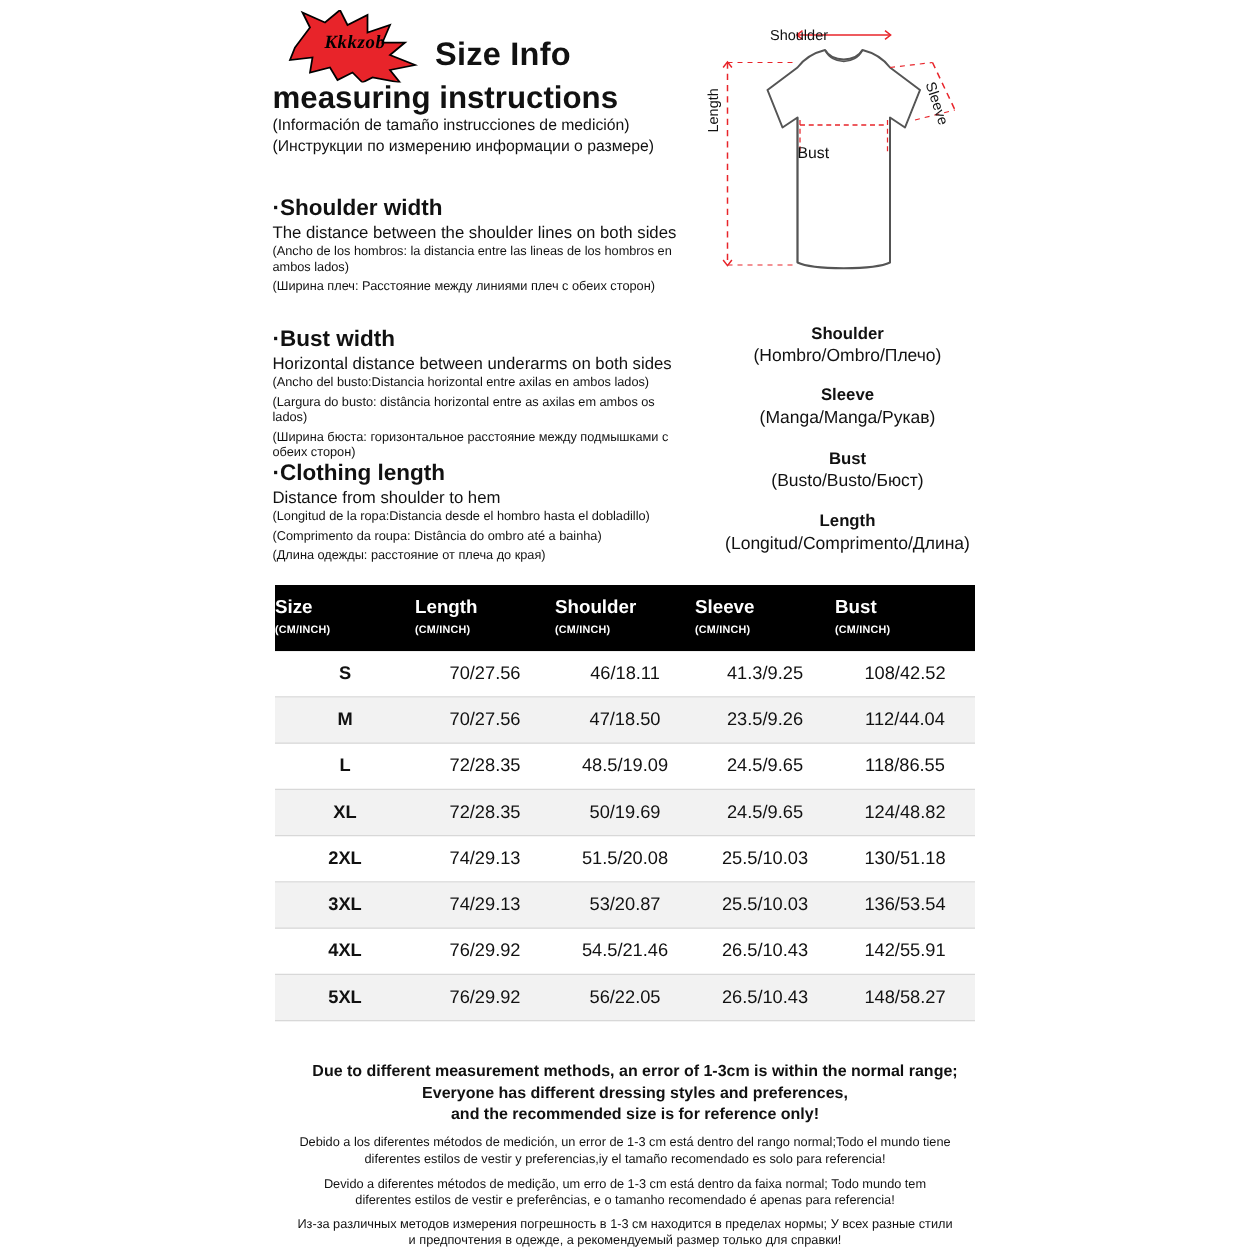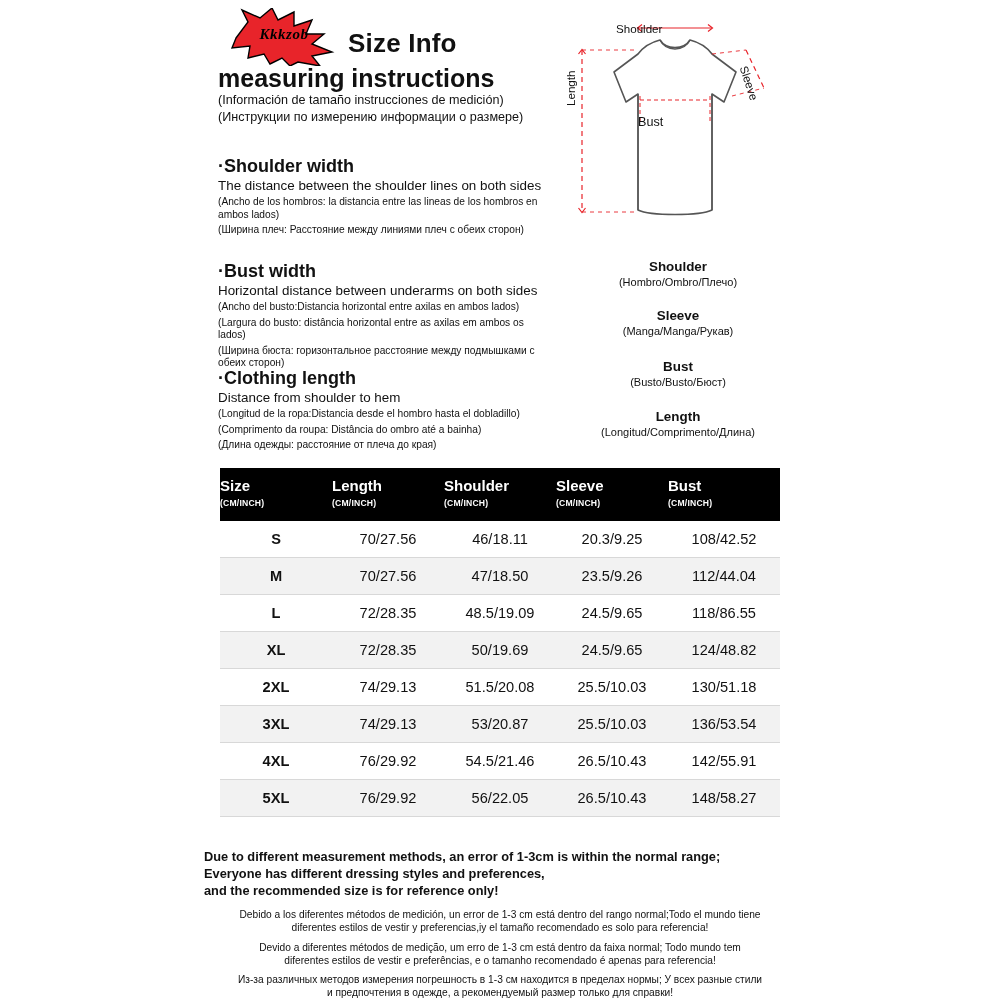--- a/index.html
+++ b/index.html
@@ -110,21 +110,21 @@
     left: 560px;
     width: 236px;
     text-align: center;
   }
   .legend .lg-name {
     font-size: 13.4px;
     font-weight: bold;
     margin-bottom: 2px;
   }
   .legend .lg-sub {
-    font-size: 11px;
+    font-size: 14px;
   }
 
   
   .table-wrap {
     position: absolute;
     left: 220px;
     top: 468px;
     width: 560px;
   }
   table.size-table {
@@ -158,23 +158,24 @@
   table.size-table tbody tr:nth-child(even) td {
     background: #f2f2f2;
   }
   table.size-table tbody td.size-cell {
     font-weight: bold;
   }
 
   
   .footer-en {
     position: absolute;
-    left: 204px;
+    left: 228px;
     top: 848px;
     width: 560px;
+    text-align: center;
     font-size: 12.8px;
     font-weight: bold;
     line-height: 17px;
   }
   .footer-tr {
     position: absolute;
     left: 220px;
     width: 560px;
     text-align: center;
     font-size: 10.2px;
@@ -310,21 +311,21 @@
             <span>Bust</span>
             <span class="unit">(CM/INCH)</span>
           </th>
         </tr>
       </thead>
       <tbody>
         <tr>
           <td class="size-cell">S</td>
           <td>70/27.56</td>
           <td>46/18.11</td>
-          <td>20.3/9.25</td>
+          <td>41.3/9.25</td>
           <td>108/42.52</td>
         </tr>
         <tr>
           <td class="size-cell">M</td>
           <td>70/27.56</td>
           <td>47/18.50</td>
           <td>23.5/9.26</td>
           <td>112/44.04</td>
         </tr>
         <tr>

